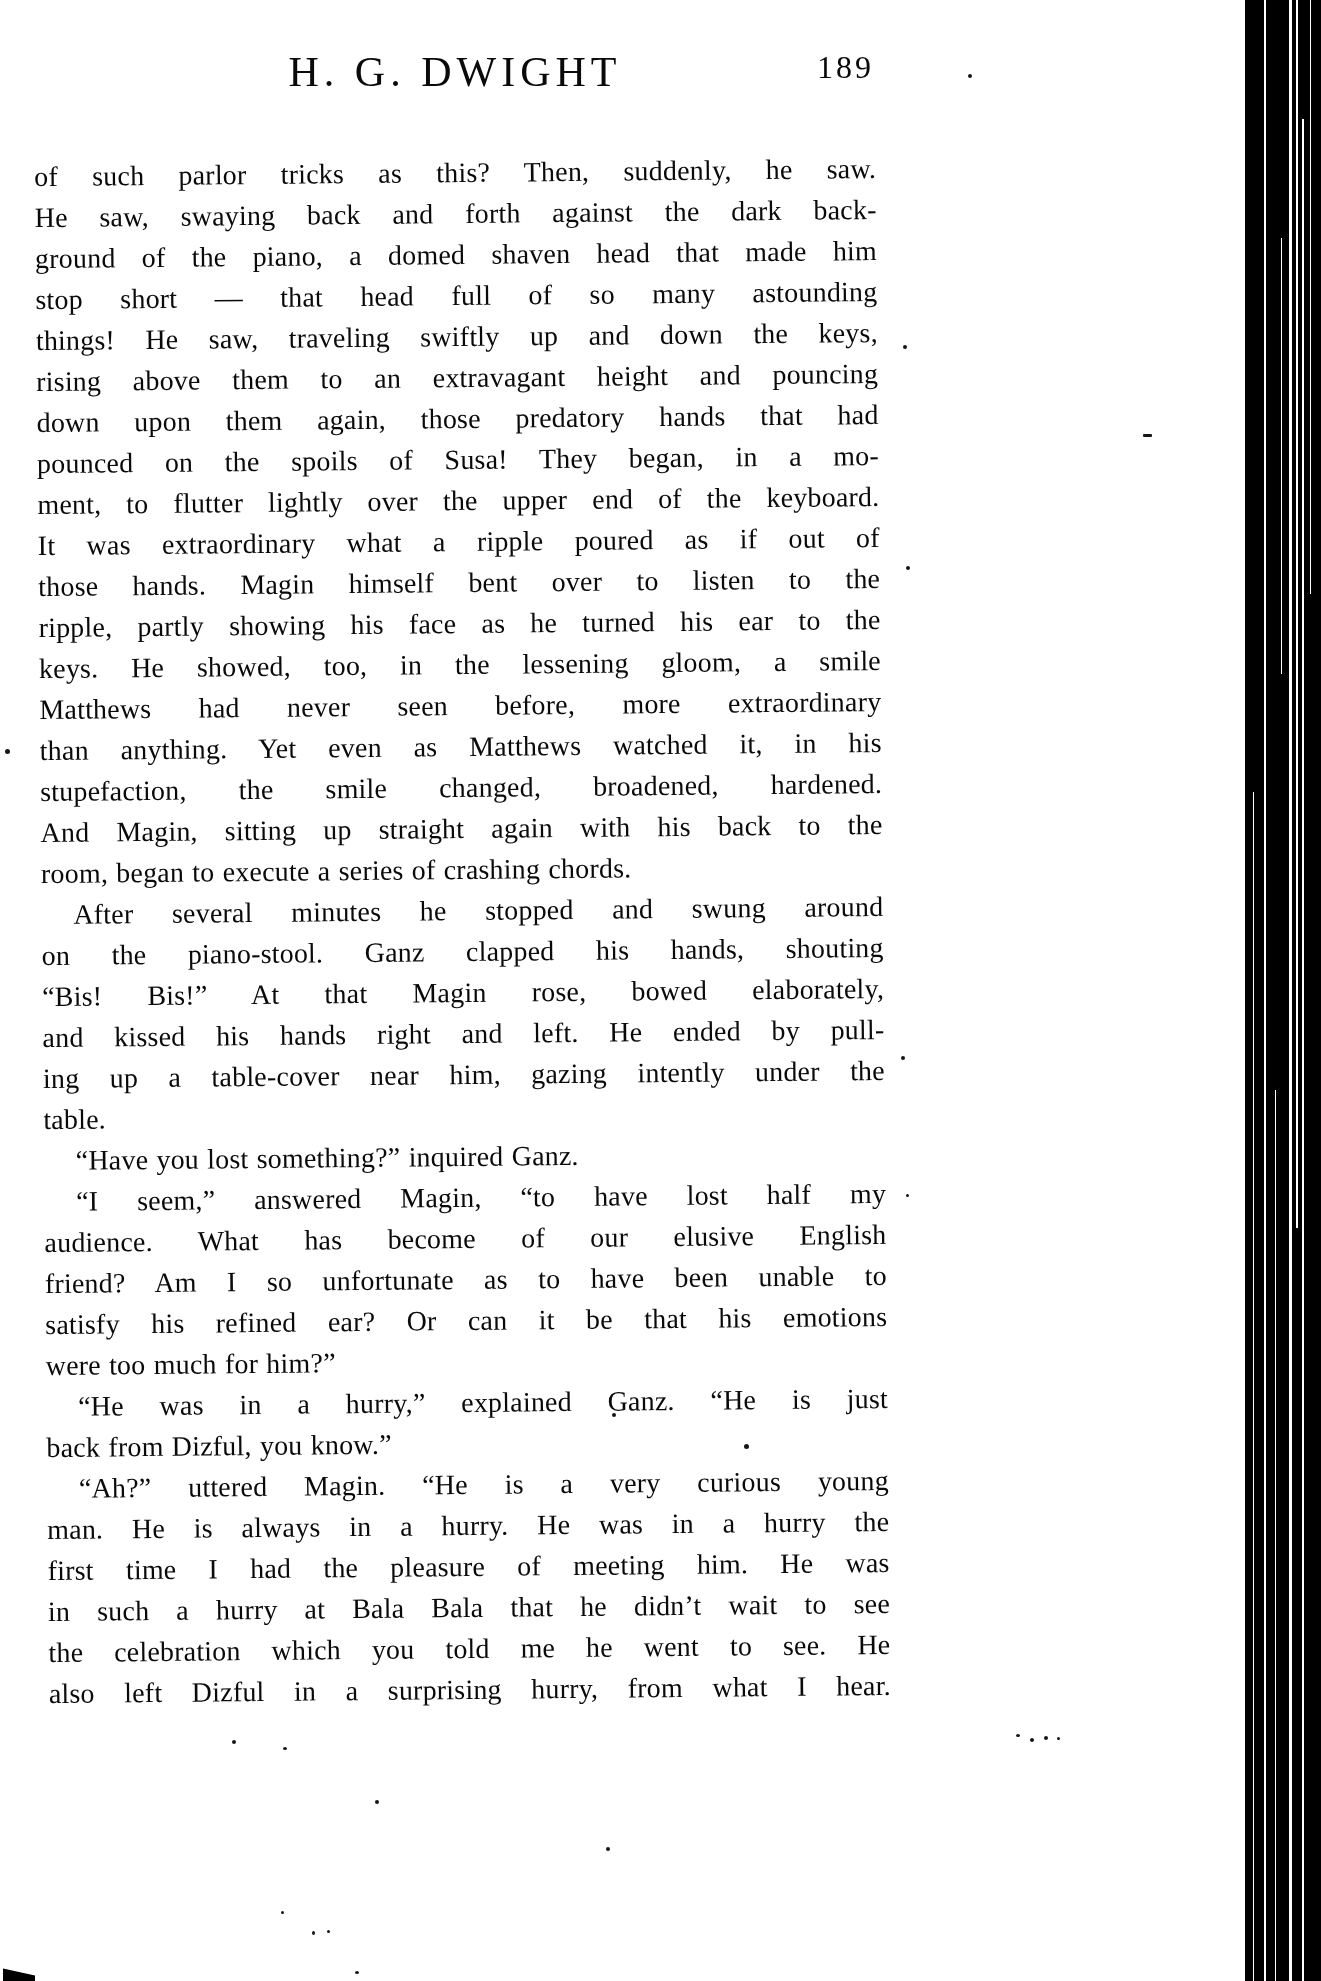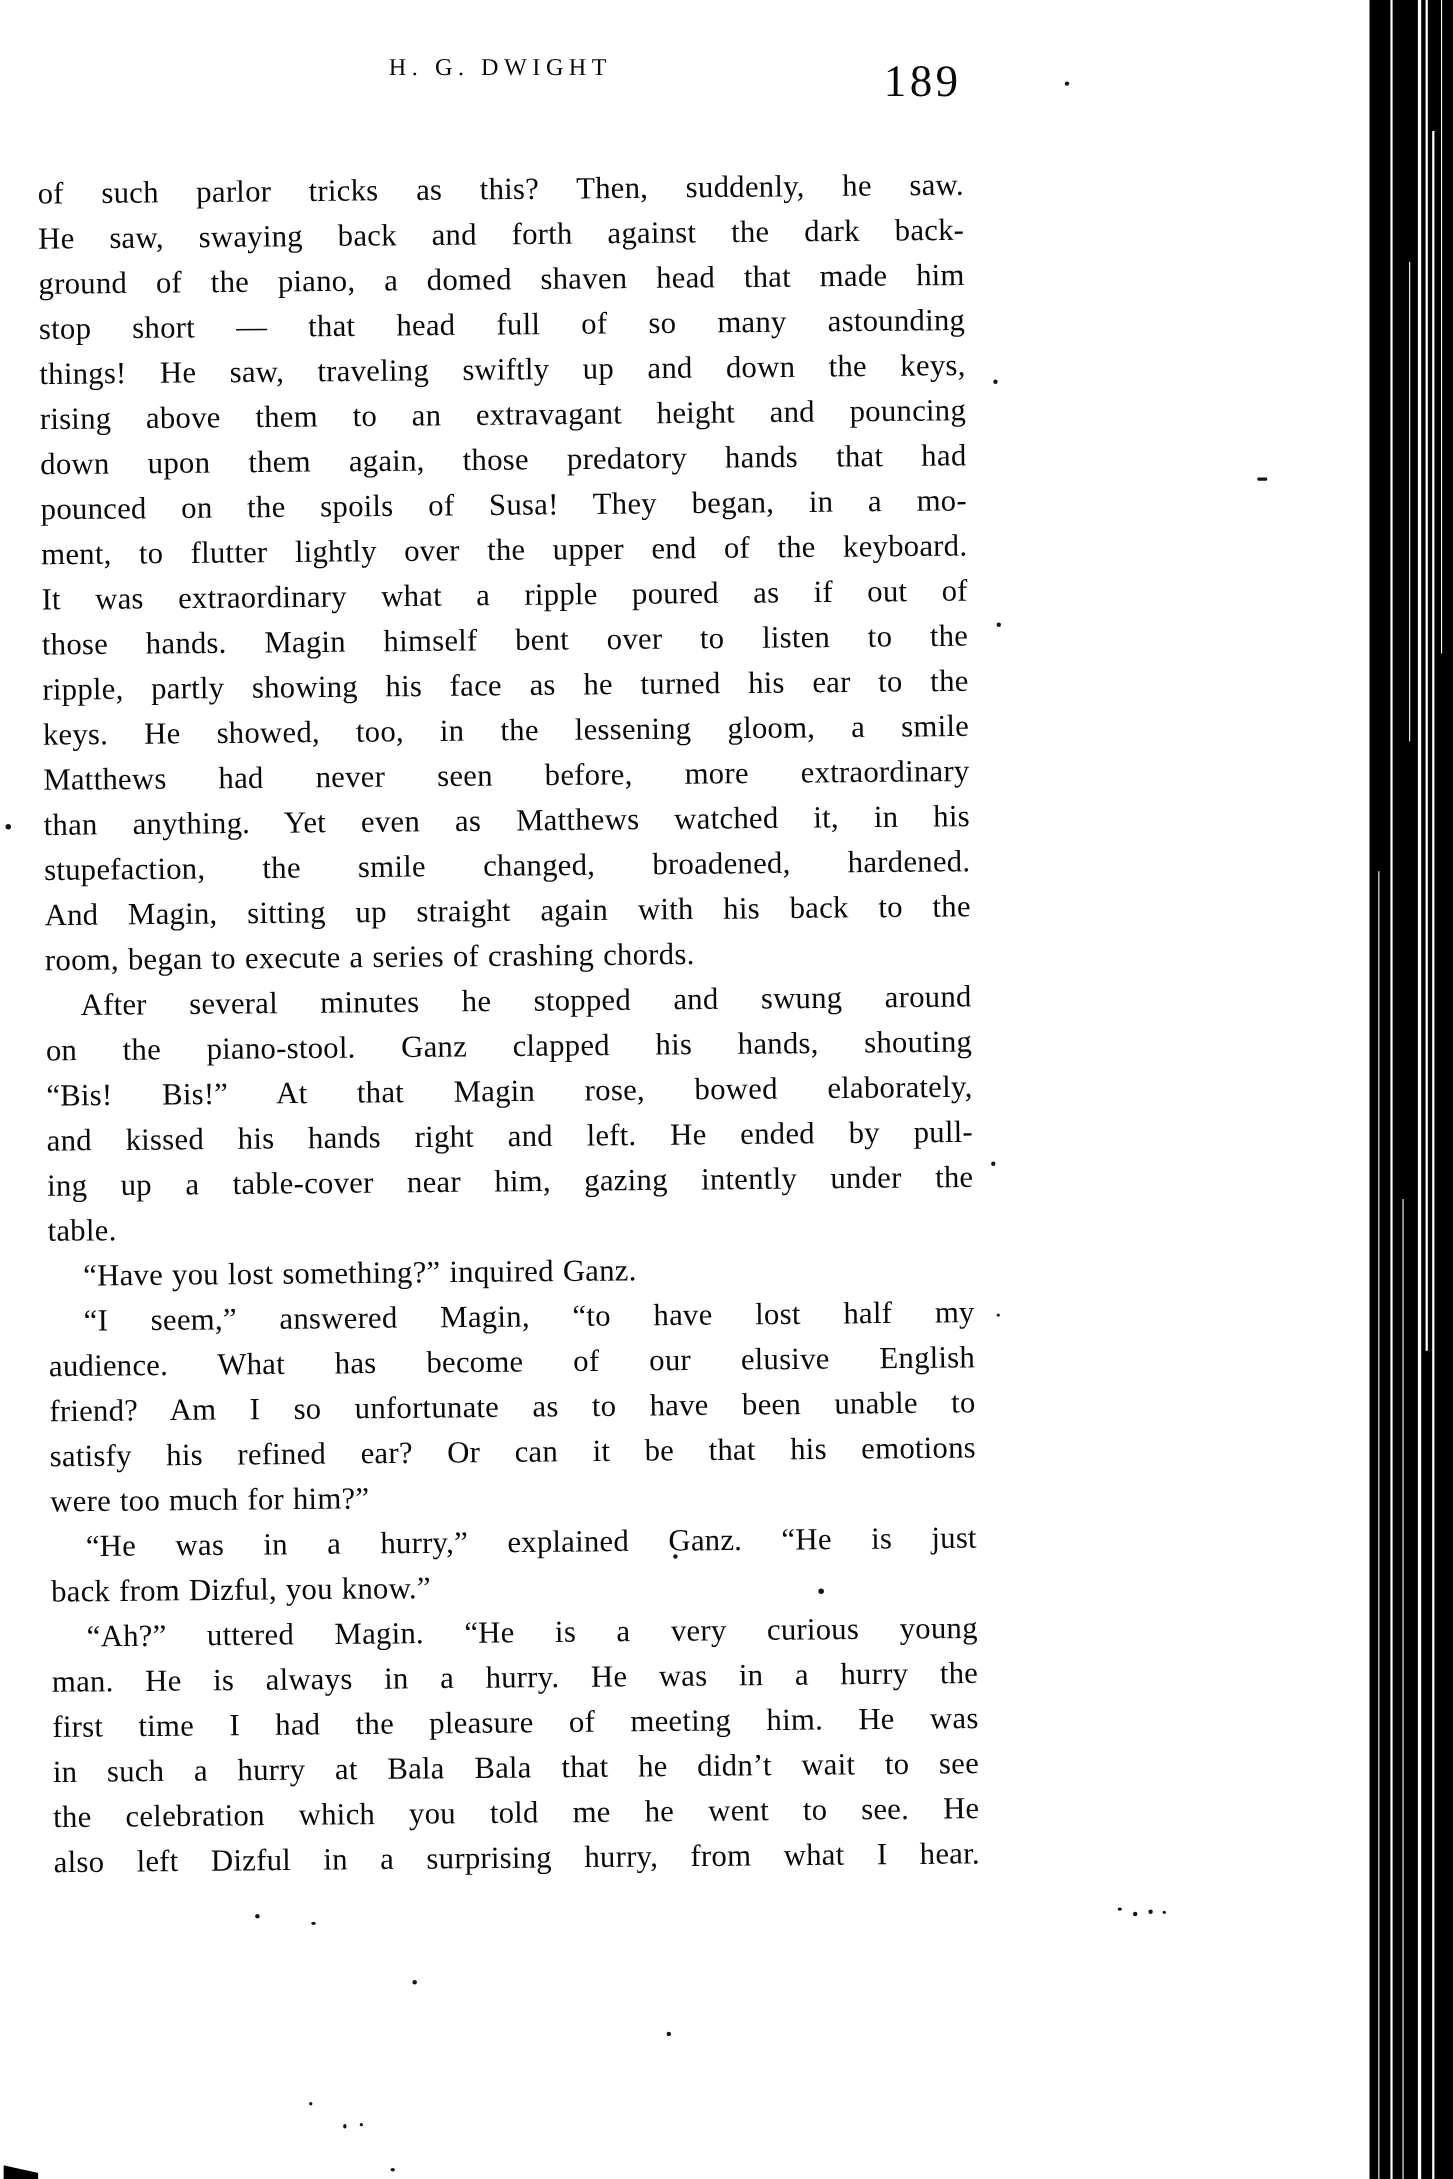--- a/index.html
+++ b/index.html
@@ -8,25 +8,25 @@
     width: 1321px;
     height: 1981px;
     background: #ffffff;
     overflow: hidden;
     font-family: "Liberation Serif", "DejaVu Serif", serif;
     color: #0a0a0a;
   }
   .header { position: absolute; left: 34px; top: 48px; width: 842px; height: 46px; }
   .running-title {
     position: absolute; left: 0; right: 0; top: 0;
-    text-align: center; font-size: 22px; letter-spacing: 5px;
+    text-align: center; font-size: 42px; letter-spacing: 5px;
   }
   .page-number {
     position: absolute; right: 2px; top: 1px;
-    font-size: 41px; letter-spacing: 3px;
+    font-size: 32px; letter-spacing: 3px;
   }
   .body-text {
     position: absolute; left: 34px; top: 148px; width: 842px;
     transform: rotate(-0.55deg); transform-origin: 100% 0;
   }
   .paragraph { margin: 0; padding: 0; }
   .line {
     font-size: 28px; line-height: 41px;
     text-align: justify; text-align-last: justify;
     letter-spacing: 0.2px;

